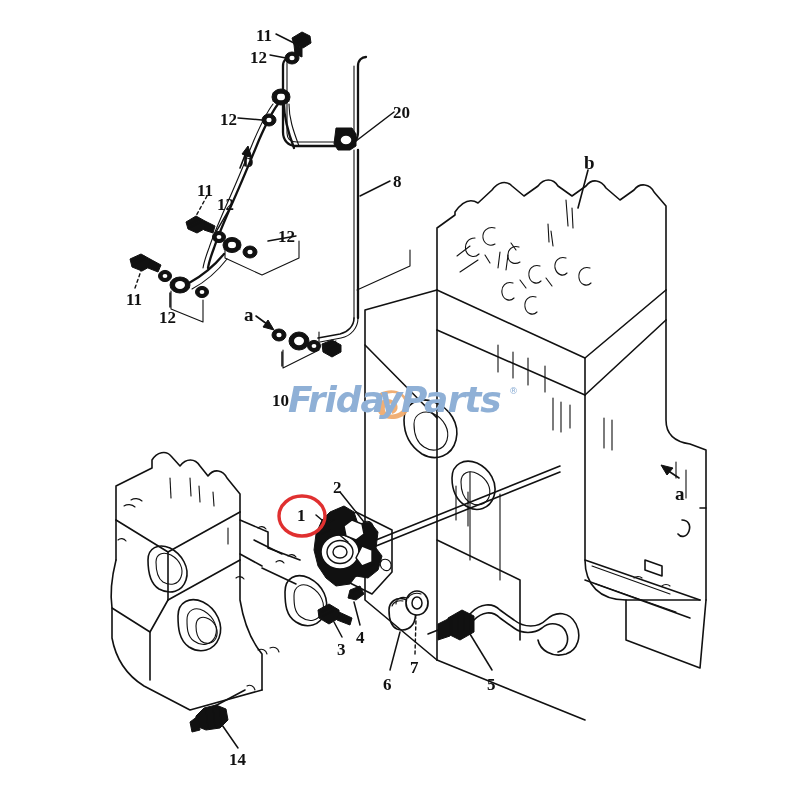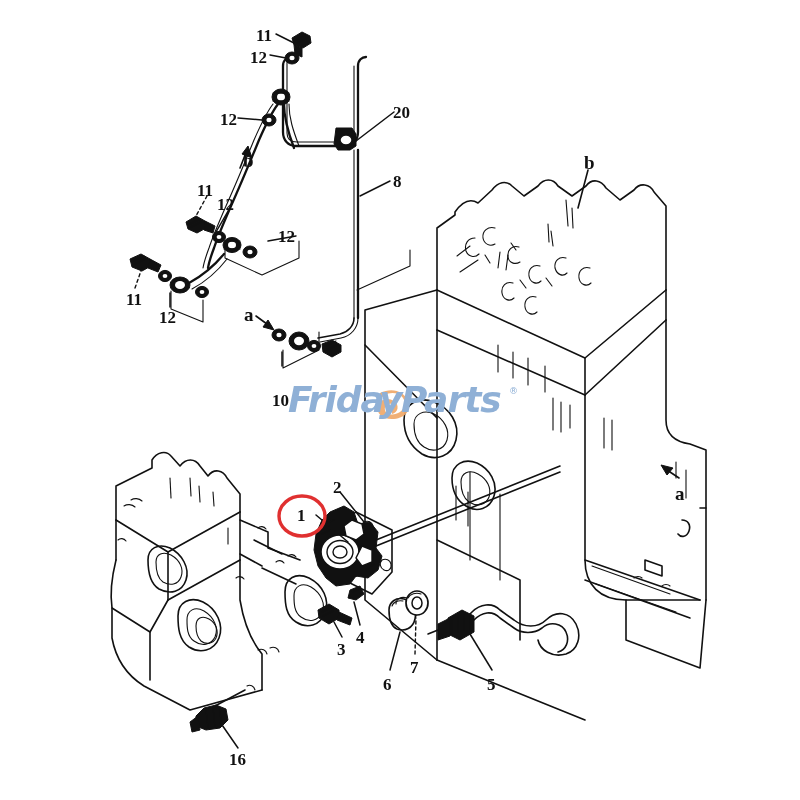--- a/index.html
+++ b/index.html
@@ -440,15 +440,15 @@
   <div class="callout" style="left:272px; top:368px;margin-top:24px;">10</div>
   <div class="callout letter" style="left:584px; top:153px;">b</div>
   <div class="callout letter" style="left:675px; top:484px;">a</div>
   <div class="callout" style="left:297px; top:507px;">1</div>
   <div class="callout" style="left:333px; top:479px;">2</div>
   <div class="callout" style="left:337px; top:641px;">3</div>
   <div class="callout" style="left:356px; top:629px;">4</div>
   <div class="callout" style="left:383px; top:676px;">6</div>
   <div class="callout" style="left:410px; top:659px;">7</div>
   <div class="callout" style="left:487px; top:676px;">5</div>
-  <div class="callout" style="left:229px; top:751px;">16</div>
+  <div class="callout" style="left:229px; top:751px;">14</div>
 
 </div>
 
 </body></html>

